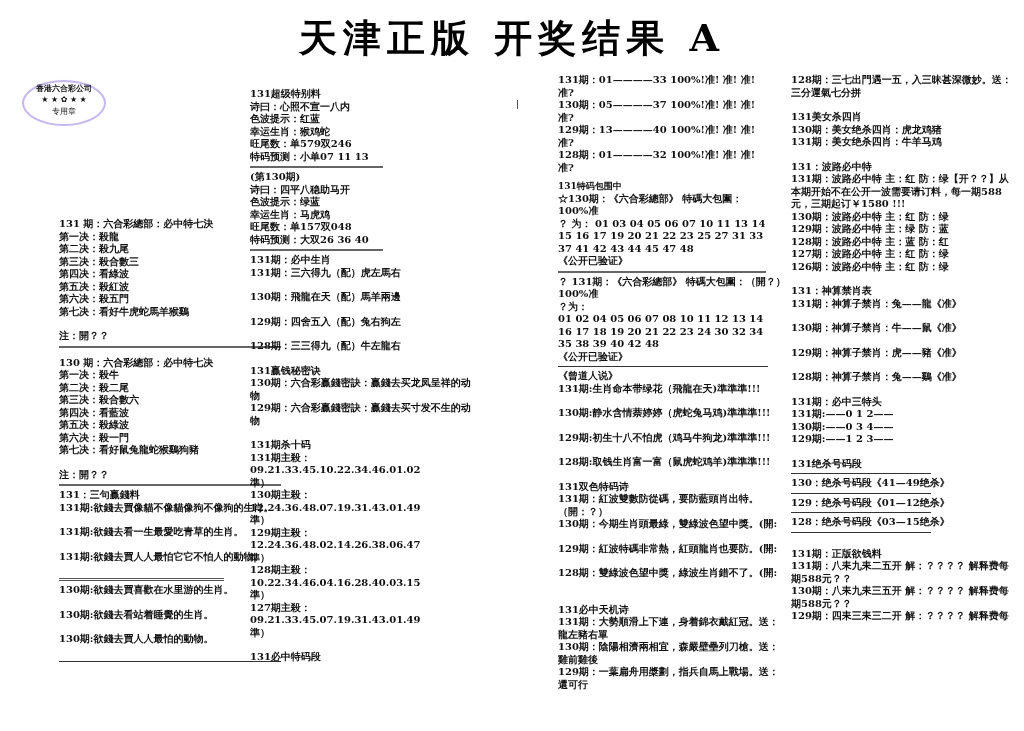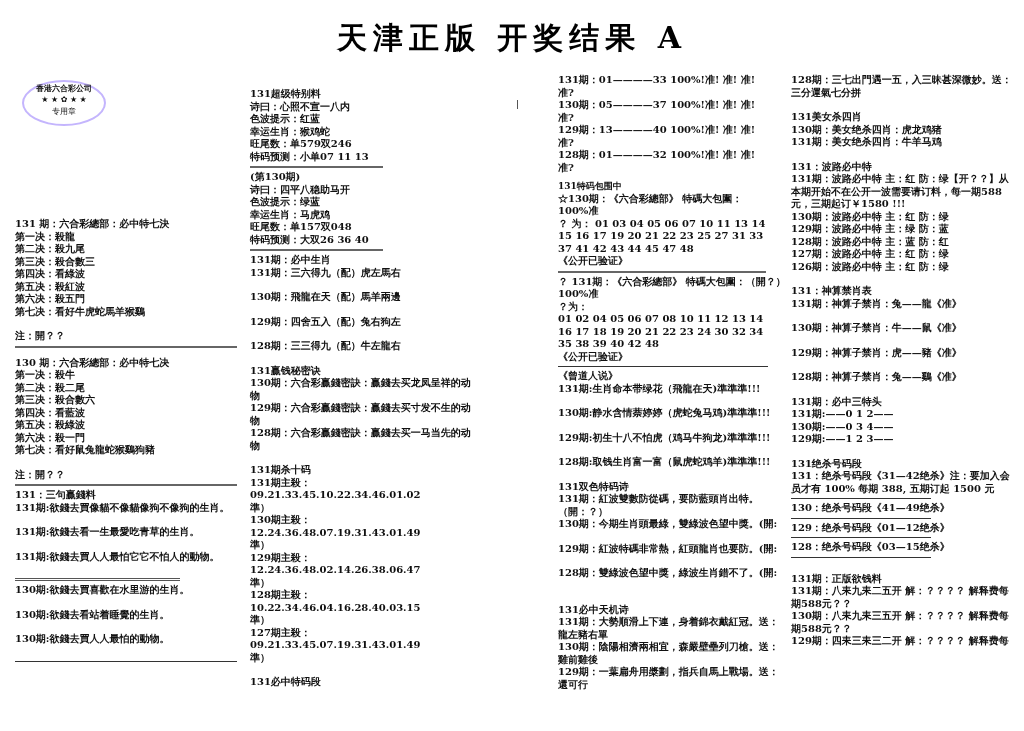--- a/index.html
+++ b/index.html
@@ -1,19 +1,19 @@
 <!DOCTYPE html>
 <html><head>
 <meta charset="utf-8">
 <style>
   html,body{margin:0;padding:0;background:#fff;}
   body{width:1024px;height:731px;position:relative;overflow:hidden;
        font-family:"DejaVu Serif","Liberation Serif",serif;color:#111;font-size:10px;line-height:12.5px;}
   .title{position:absolute;top:18px;left:0;width:1024px;text-align:center;
-         font-size:30px;font-weight:bold;letter-spacing:6px;line-height:40px;color:#000;}
+         font-size:38px;font-weight:bold;letter-spacing:6px;line-height:40px;color:#000;}
   .col{position:absolute;top:70px;}
   .c1{left:15px;width:222px;}
   .c2{left:250px;width:230px;margin-top:12px;}
   .c3{left:558px;width:222px;}
   .c4{left:791px;width:225px;}
   .ln{white-space:nowrap;font-weight:bold;}
   .wrap{white-space:normal;font-weight:bold;}
   .gap{height:12px;}
   .sgap{height:6px;}
   .rule{border-top:2px solid #666;margin:3px 0;}
@@ -30,21 +30,21 @@
 
 <div class="title">天津正版  开奖结果 A</div>
 
 <div class="stamp">
   <div class="t">香港六合彩公司</div>
   <div>★ ★ ✿ ★ ★</div>
   <div>专用章</div>
 </div>
 <div class="mark"></div>
 
-<div class="col c1" style="top:218px;">
+<div class="col c1" style="top:218px;margin-left:44px;">
   <div class="ln">131 期：六合彩總部：必中特七決</div>
   <div class="ln">第一决：殺龍</div>
   <div class="ln">第二决：殺九尾</div>
   <div class="ln">第三决：殺合數三</div>
   <div class="ln">第四决：看綠波</div>
   <div class="ln">第五决：殺紅波</div>
   <div class="ln">第六决：殺五門</div>
   <div class="ln">第七决：看好牛虎蛇馬羊猴鷄</div>
   <div class="gap"></div>
   <div class="ln">注：開？？</div>
@@ -98,21 +98,20 @@
   <div class="gap"></div>
   <div class="ln">130期：飛龍在天（配）馬羊兩邊</div>
   <div class="gap"></div>
   <div class="ln">129期：四舍五入（配）兔右狗左</div>
   <div class="gap"></div>
   <div class="ln">128期：三三得九（配）牛左龍右</div>
   <div class="gap"></div>
   <div class="ln">131贏钱秘密诀</div>
   <div class="wrap">130期：六合彩贏錢密訣：贏錢去买龙凤呈祥的动物</div>
   <div class="wrap">129期：六合彩贏錢密訣：贏錢去买寸发不生的动物</div>
-  <div class="wrap">128期：六合彩贏錢密訣：贏錢去买一马当先的动物</div>
   <div class="gap"></div>
   <div class="ln">131期杀十码</div>
   <div class="wrap" style="width:190px">131期主殺： 09.21.33.45.10.22.34.46.01.02 準）</div>
   <div class="wrap" style="width:190px">130期主殺： 12.24.36.48.07.19.31.43.01.49 準）</div>
   <div class="wrap" style="width:190px">129期主殺： 12.24.36.48.02.14.26.38.06.47 準）</div>
   <div class="wrap" style="width:190px">128期主殺： 10.22.34.46.04.16.28.40.03.15 準）</div>
   <div class="wrap" style="width:190px">127期主殺： 09.21.33.45.07.19.31.43.01.49 準）</div>
   <div class="gap"></div>
   <div class="ln">131必中特码段</div>
 </div>
@@ -202,21 +201,20 @@
   <div class="ln">129期：神算子禁肖：虎——豬《准》</div>
   <div class="gap"></div>
   <div class="ln">128期：神算子禁肖：兔——鷄《准》</div>
   <div class="gap"></div>
   <div class="ln">131期：必中三特头</div>
   <div class="ln">131期:——0 1 2——</div>
   <div class="ln">130期:——0 3 4——</div>
   <div class="ln">129期:——1 2 3——</div>
   <div class="gap"></div>
   <div class="ln">131绝杀号码段</div>
-  <div class="wrap">131：绝杀号码段《31—42绝杀》注：要加入会员才有 100% 每期 388, 五期订起 1500 元</div>
   <div class="thin" style="width:140px"></div>
   <div class="ln">130：绝杀号码段《41—49绝杀》</div>
   <div class="thin" style="width:140px"></div>
   <div class="ln">129：绝杀号码段《01—12绝杀》</div>
   <div class="thin" style="width:140px"></div>
   <div class="ln">128：绝杀号码段《03—15绝杀》</div>
   <div class="thin" style="width:140px"></div>
   <div class="gap"></div>
   <div class="ln">131期：正版欲钱料</div>
   <div class="wrap">131期：八耒九耒二五开 解：？？？？ 解释费每期588元？？</div>

